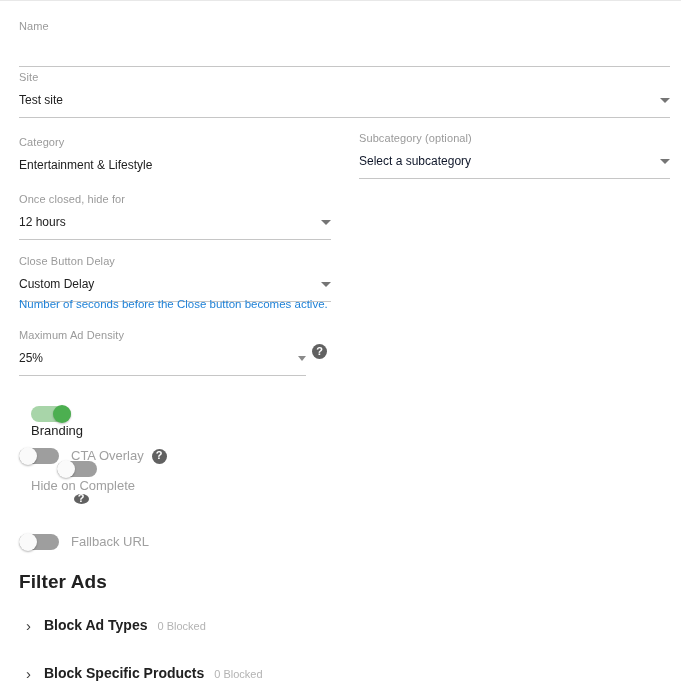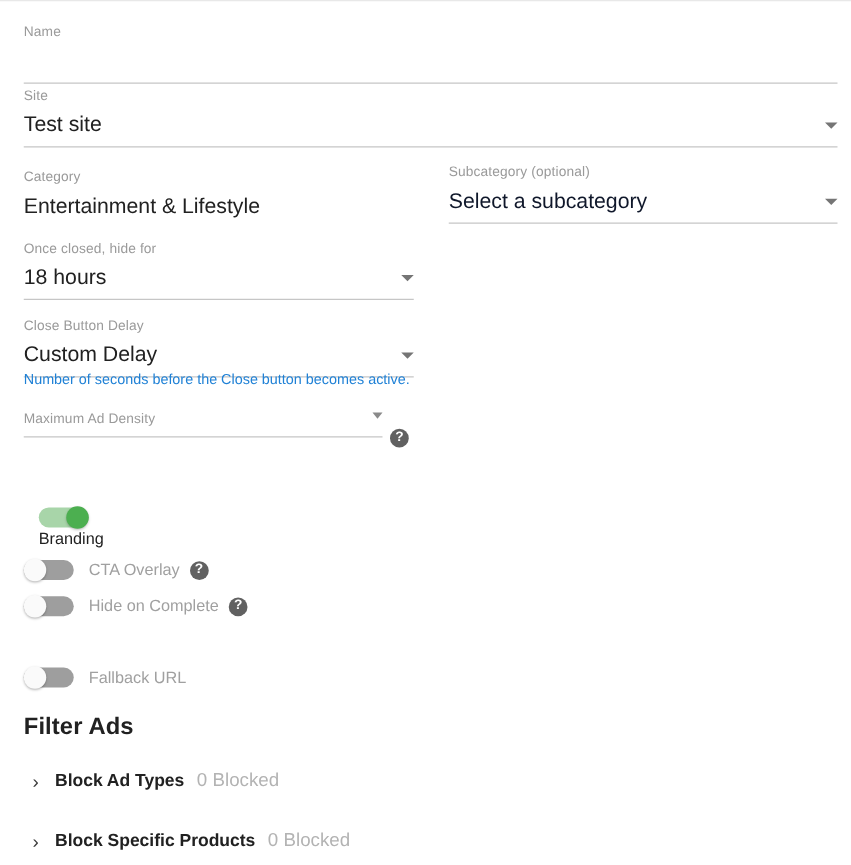--- a/index.html
+++ b/index.html
@@ -28,21 +28,21 @@
     position: absolute;
   }
   .field-label {
     font-size: 11px;
     line-height: 13px;
     color: #9a9a9a;
     letter-spacing: .1px;
     white-space: nowrap;
   }
   .field-value {
-    font-size: 17px;
+    font-size: 12px;
     line-height: 20px;
     color: #212121;
     padding-top: 6px;
     white-space: nowrap;
   }
   .field-value.placeholder {
     color: #0f172a;
   }
   .field-underline {
     height: 1px;
@@ -169,21 +169,21 @@
     line-height: 18px;
     transform: translateY(1px);
   }
   .accordion-title {
     font-size: 14px;
     font-weight: bold;
     color: #212121;
     margin-left: 6px;
   }
   .accordion-count {
-    font-size: 15px;
+    font-size: 11px;
     color: #b3b3b3;
     margin-left: 10px;
   }
 </style>
 </head>
 <body>
 
 <div class="form-root">
 
   <div class="field" style="left:19px; top:19px; width:651px;">
@@ -216,41 +216,42 @@
     <div class="field-row">
       <div class="field-value placeholder">Select a subcategory</div>
       <div class="caret"></div>
       <div class="field-underline"></div>
     </div>
   </div>
 
   <div class="field" style="left:19px; top:192px; width:312px;">
     <div class="field-label">Once closed, hide for</div>
     <div class="field-row">
-      <div class="field-value">18 hours</div>
+      <div class="field-value">12 hours</div>
       <div class="caret"></div>
       <div class="field-underline"></div>
     </div>
   </div>
 
   <div class="field" style="left:19px; top:254px; width:312px;">
     <div class="field-label">Close Button Delay</div>
     <div class="field-row">
       <div class="field-value">Custom Delay</div>
       <div class="caret"></div>
       <div class="field-underline"></div>
     </div>
   </div>
 
   <div class="helper-text" style="left:19px; top:296px;">Number of seconds before the Close button becomes active.</div>
 
 
   <div class="field" style="left:19px; top:328px; width:287px;">
     <div class="field-label">Maximum Ad Density</div>
     <div class="field-row">
+      <div class="field-value">25%</div>
       <div class="caret small"></div>
       <div class="field-underline"></div>
     </div>
   </div>
 
   <div style="position:absolute; left:312px; top:341px;">
     <span class="help-icon">
         <span>?</span>
       </span>
   </div>
@@ -267,21 +268,21 @@
     <div class="switch">
       <div class="track"></div>
       <div class="thumb"></div>
     </div>
     <div class="toggle-label disabled">CTA Overlay</div>
     <span class="help-icon">
         <span>?</span>
       </span>
   </div>
 
-  <div class="toggle-row" style="left:19px; top:473px;">
+  <div class="toggle-row" style="left:19px; top:459px;flex-direction:column;">
     <div class="switch">
       <div class="track"></div>
       <div class="thumb"></div>
     </div>
     <div class="toggle-label disabled">Hide on Complete</div>
     <span class="help-icon">
         <span>?</span>
       </span>
   </div>
 

